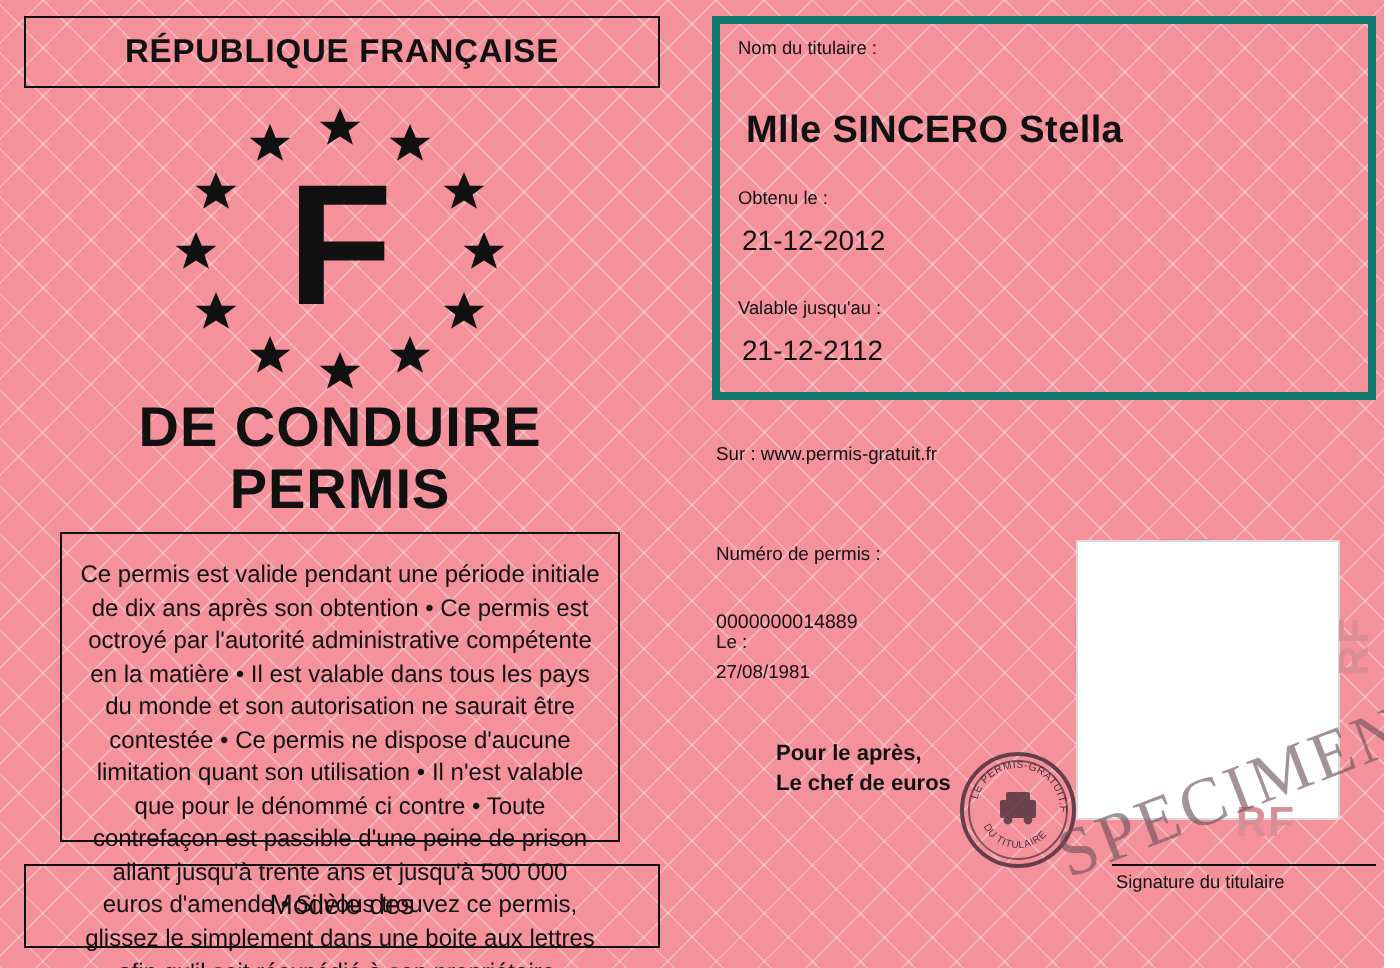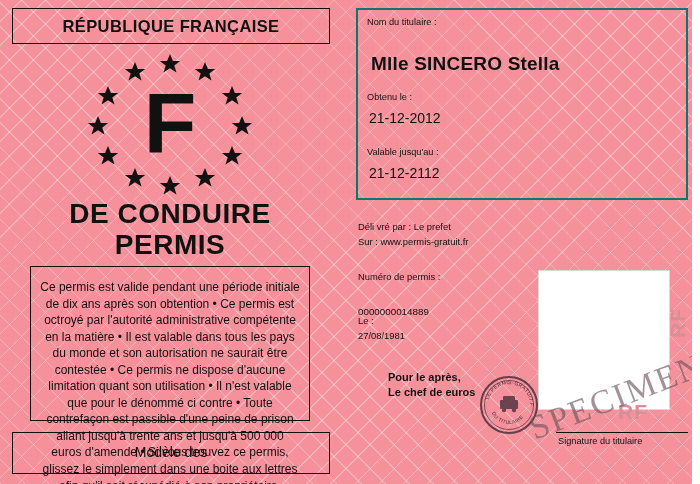--- a/index.html
+++ b/index.html
@@ -119,21 +119,21 @@
     line-height: 1.28;
   }
 
   
   .holder-box {
     position: absolute;
     left: 0;
     top: 0;
     width: 332px;
     height: 192px;
-    border: 2px solid #0f766e;
+    border: 4px solid #0f766e;
     box-sizing: border-box;
     padding: 6px 9px;
   }
   .lbl {
     font-size: 9.2px;
     margin: 0;
     line-height: 1.4;
   }
   .holder-name {
     font-size: 19px;
@@ -326,24 +326,20 @@
       <p class="lbl">Nom du titulaire :</p>
       <div class="holder-name">Mlle SINCERO Stella</div>
       <p class="lbl">Obtenu le :</p>
       <p class="val">21-12-2012</p>
       <div class="gap"></div>
       <p class="lbl">Valable jusqu'au :</p>
       <p class="val">21-12-2112</p>
     </div>
 
     <div class="deliv">
-      <div>
-        <span>Déli vré par :</span>
-        <span>Le prefet</span>
-      </div>
       <div>
         <span>Sur :</span>
         <span>www.permis-gratuit.fr</span>
       </div>
     </div>
 
     <div class="numero">
       <div>Numéro de permis :</div>
       <div class="num">0000000014889</div>
     </div>

